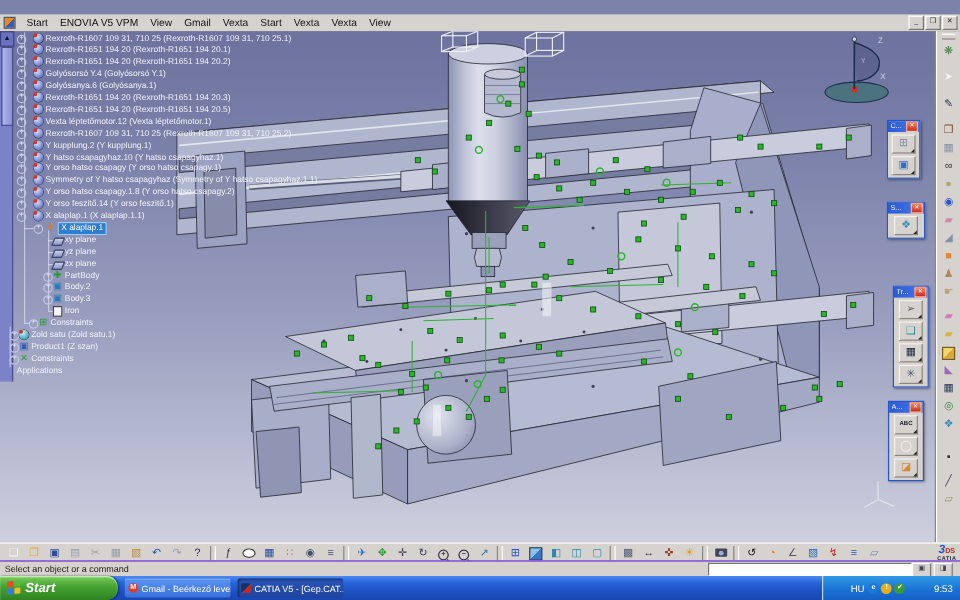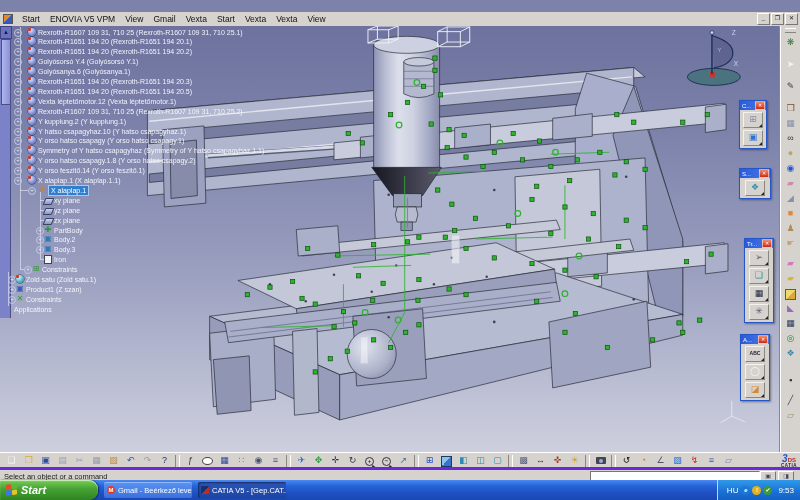--- a/index.html
+++ b/index.html
@@ -73,45 +73,45 @@
   .mag::after{content:"";position:absolute;right:-3px;bottom:-2px;width:4px;height:1.5px;background:#334;transform:rotate(40deg);}
   .cube3d{width:9px;height:9px;margin-top:2px;background:linear-gradient(135deg,#8ac4ee 50%,#3a74c8 50%);border:1px solid #1a3a68;}
   .cube3d.yellow{background:linear-gradient(135deg,#f0d86a 50%,#d8a83c 50%);border-color:#7a5a1a;}
   .camera{width:10px;height:7px;margin-top:3px;background:#445;border-radius:1px;}
   .camera::after{content:"";position:absolute;left:3px;top:1.5px;width:4px;height:4px;border-radius:50%;background:#9ad;}
   #catia-logo{margin-left:auto;margin-right:6px;text-align:center;line-height:5px;}
   #catia-logo .three{font-size:10px;font-weight:bold;font-style:italic;color:#2456c8;}
   #catia-logo .ds{font-size:6px;font-weight:bold;color:#c42a1e;}
   #catia-logo .word{display:block;font-size:4.5px;font-weight:bold;color:#223;letter-spacing:.5px;}
   
-  #statusbar{position:absolute;left:0;top:467px;width:800px;height:13px;background:#d6d3ce;border-top:3px solid #6d28d9;
+  #statusbar{position:absolute;left:0;top:467px;width:800px;height:13px;background:#d6d3ce;border-top:1px solid #6d28d9;
     display:flex;align-items:center;font-size:7.5px;color:#222;z-index:5;}
   #status-message{margin-left:4px;flex:0 0 auto;}
   #command-input{position:absolute;left:590px;top:1px;width:164px;height:9px;border:1px solid;border-color:#777 #fff #fff #777;
     background:#fff;font-size:7px;padding:0 2px;}
   .sbtn{position:absolute;top:1px;width:14px;height:10px;background:#d6d3ce;border:1px solid;border-color:#fff #777 #777 #fff;
     font-size:6px;line-height:9px;text-align:center;color:#445;}
   
   #taskbar{position:absolute;left:0;top:480px;width:800px;height:20px;
     background:linear-gradient(180deg,#4a8af3 0%,#2663d8 30%,#1d4fc0 70%,#1a46b0 100%);display:flex;align-items:center;z-index:7;}
   #start-button{height:20px;width:98px;display:flex;align-items:center;gap:3px;padding-left:6px;box-sizing:border-box;
     background:linear-gradient(180deg,#7ace5a 0%,#46a233 45%,#2e8420 100%);border-radius:0 9px 9px 0;
     box-shadow:inset 0 1px 1px #cfeec0, 1px 0 2px #0008;color:#fff;font-size:11px;font-weight:bold;font-style:italic;}
   #win-flag{width:12px;height:12px;display:grid;grid-template-columns:5px 5px;grid-template-rows:5px 5px;gap:1px;transform:skewY(-6deg);}
   #win-flag i{border-radius:1px;}
   .task-button{height:16px;width:88px;margin-left:6px;display:flex;align-items:center;gap:3px;padding:0 3px;box-sizing:border-box;
     background:linear-gradient(180deg,#5a94f2,#3a70dd);border-radius:2px;box-shadow:inset 0 1px 0 #ffffff55;
     color:#fff;font-size:7.5px;white-space:nowrap;overflow:hidden;}
   .task-button.active{background:linear-gradient(180deg,#2a55b8,#1e44a0);box-shadow:inset 1px 1px 2px #0007;}
   .task-icon{flex:0 0 auto;width:8px;height:8px;border-radius:50%;background:#e23a2a;color:#fff;font-size:6px;line-height:8px;text-align:center;font-weight:bold;}
   .task-icon.catia{border-radius:1px;background:linear-gradient(135deg,#18306e 55%,#c42a1e 55%);}
-  #tray{margin-left:auto;height:20px;display:flex;align-items:center;gap:3px;padding:0 6px 0 10px;
+  #tray{margin-left:auto;height:20px;display:flex;align-items:center;gap:3px;padding:0 6px 0 24px;
     background:linear-gradient(180deg,#2f9ae8 0%,#1a70d4 60%,#1560c4 100%);box-shadow:1px 0 0 #bcd8f8 inset;color:#fff;font-size:8px;}
   .tray-icon{width:9px;height:9px;border-radius:50%;color:#fff;font-size:6px;line-height:9px;text-align:center;font-weight:bold;}
-  #clock{margin-left:3px;}
+  #clock{margin-left:21px;}
 </style>
 </head>
 <body>
 
 <div id="screen">
 
 
   <div id="menubar">
     <div id="menu-doc-icon"></div>
     <div id="menu-items" style="display:flex;">

